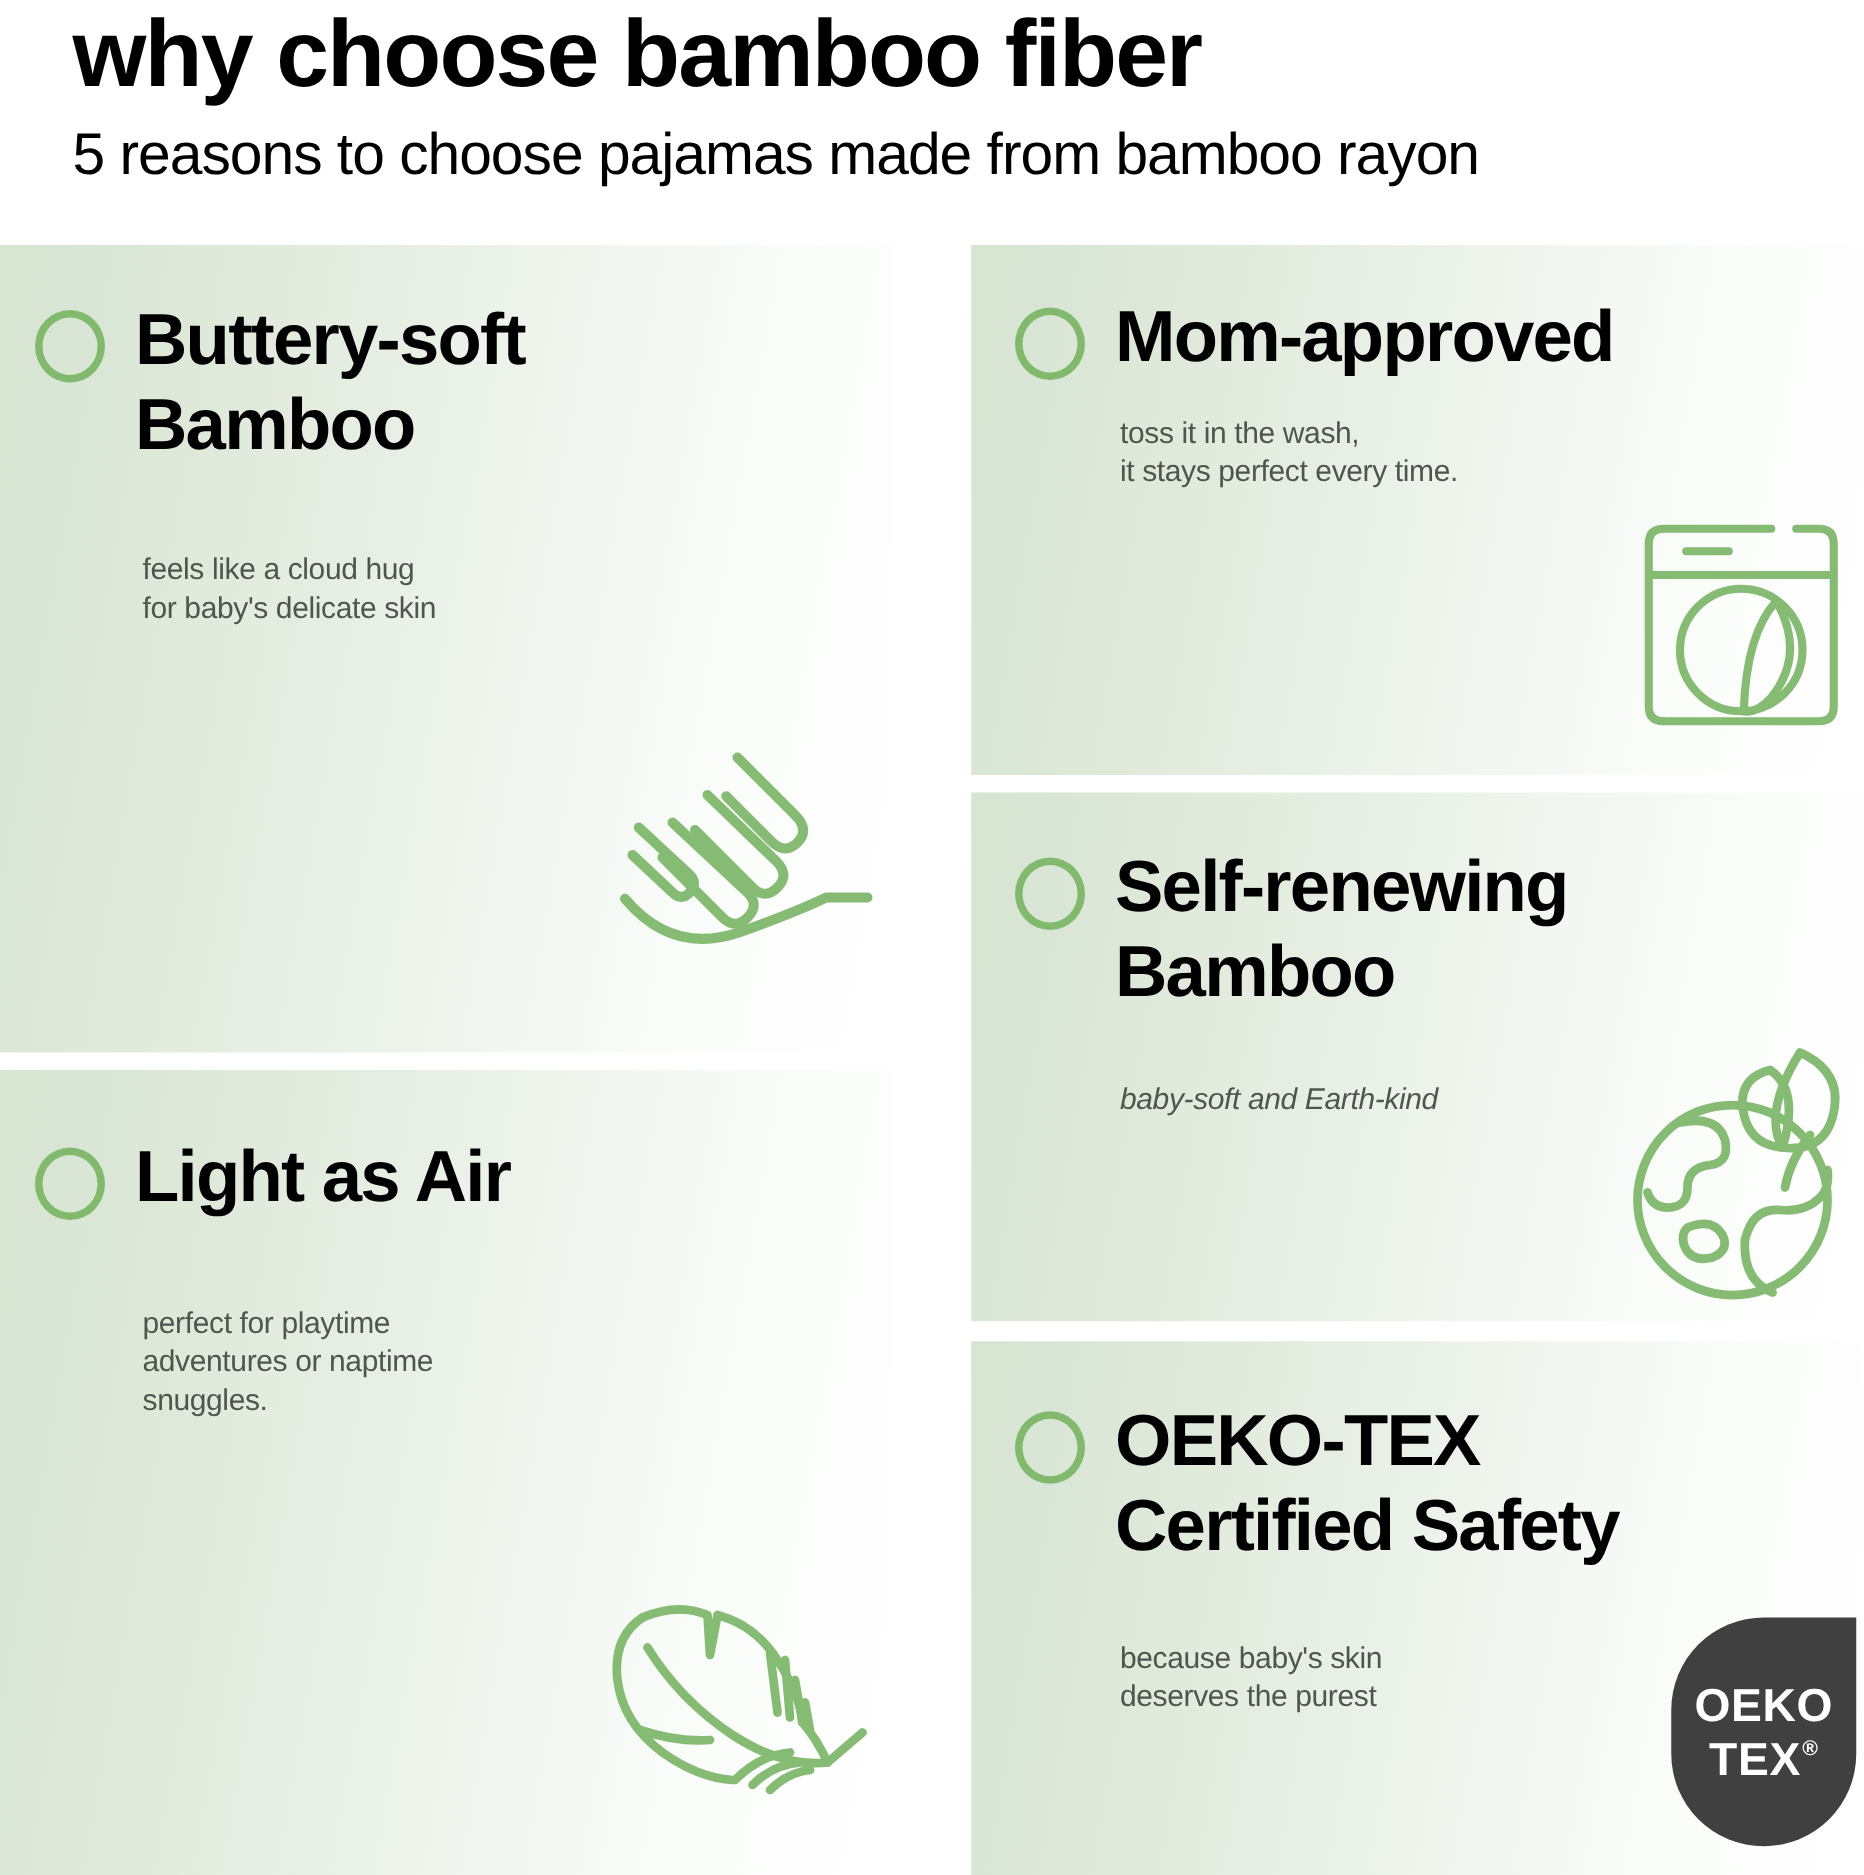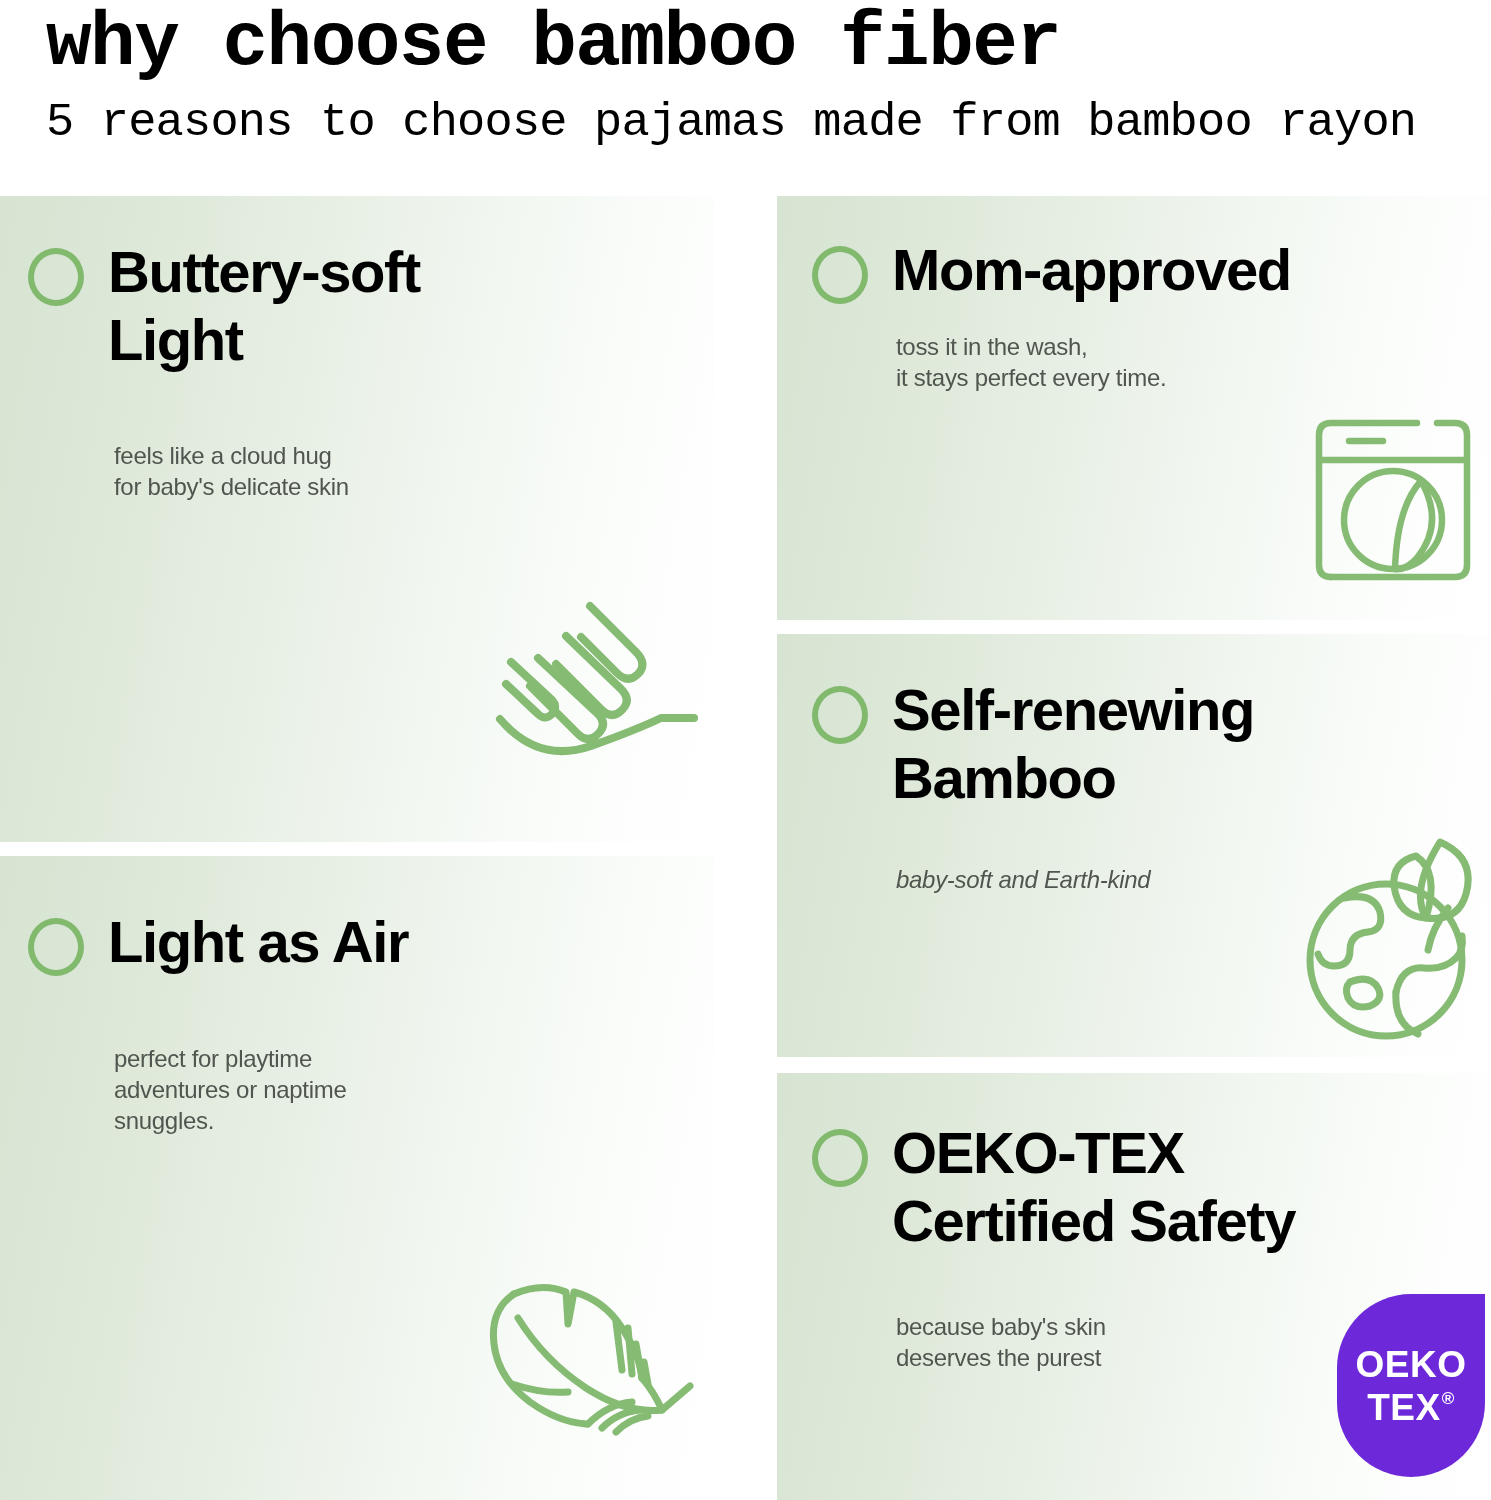--- a/index.html
+++ b/index.html
@@ -22,23 +22,22 @@
     background: #fff;
   }
 
   
   .header {
     position: absolute;
     left: 0;
     top: 0;
     width: 1491px;
     height: 180px;
-    padding-left: 46px;
+    padding-left: 58px;
     box-sizing: border-box;
-    font-family: Liberation Mono, monospace;
   }
   .header-title {
     font-size: 76px;
     font-weight: 700;
     color: #000000;
     letter-spacing: -1.5px;
     line-height: 1.0;
     margin: 0;
     padding-top: 6px;
     white-space: nowrap;
@@ -123,21 +122,21 @@
   #icon-washer  { left: 1313px; top: 415px; }
   #icon-earth   { left: 1300px; top: 838px; }
 
   
   .oeko-badge {
     position: absolute;
     left: 1337px;
     top: 1294px;
     width: 148px;
     height: 183px;
-    background: #6d28d9;
+    background: #404040;
     border-radius: 80px 0px 80px 80px;
     display: flex;
     flex-direction: column;
     align-items: center;
     justify-content: center;
     line-height: 1.0;
   }
   .oeko-line1 {
     color: #ffffff;
     font-size: 37px;
@@ -168,21 +167,21 @@
 
   <div class="header">
     <div class="header-title">why choose bamboo fiber</div>
     <div class="header-subtitle">5 reasons to choose pajamas made from bamboo rayon</div>
   </div>
 
   <div class="card" id="card-buttery">
     <div class="card-head">
       <div class="bullet-circle"></div>
       <div class="card-title">Buttery-soft
-Light</div>
+Bamboo</div>
     </div>
     <div class="card-desc">feels like a cloud hug
 for baby's delicate skin</div>
   </div>
 
   <div class="card-icon" id="icon-hand">
     <svg width="230" height="180" viewBox="0 0 230 180" fill="none" stroke="#85bb72" stroke-width="8" stroke-linecap="round" stroke-linejoin="round">
       <path d="M104 10 L150 56 Q162 68 152 78 Q142 88 131 77 L95 41"></path>
       <path d="M80 40 L135 93 Q146 104 136 114 Q126 124 116 114 L70 68"></path>
       <path d="M52 62 L112 118 Q122 128 112 138 Q102 148 92 138 L44 90"></path>

